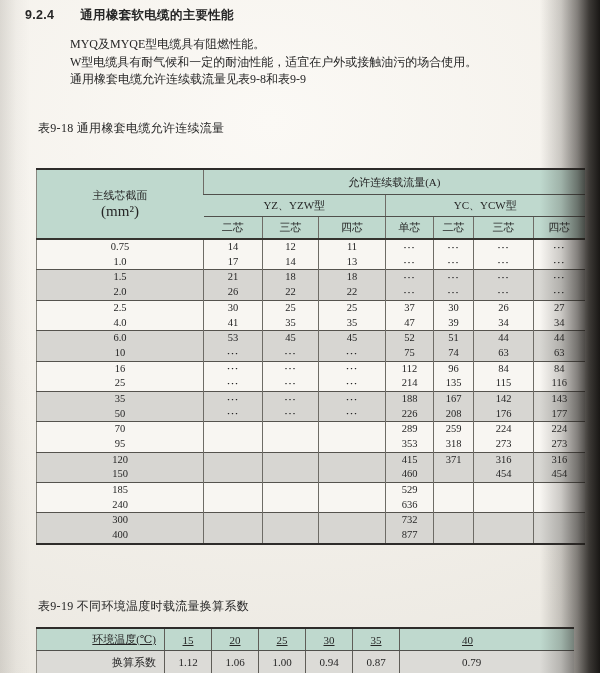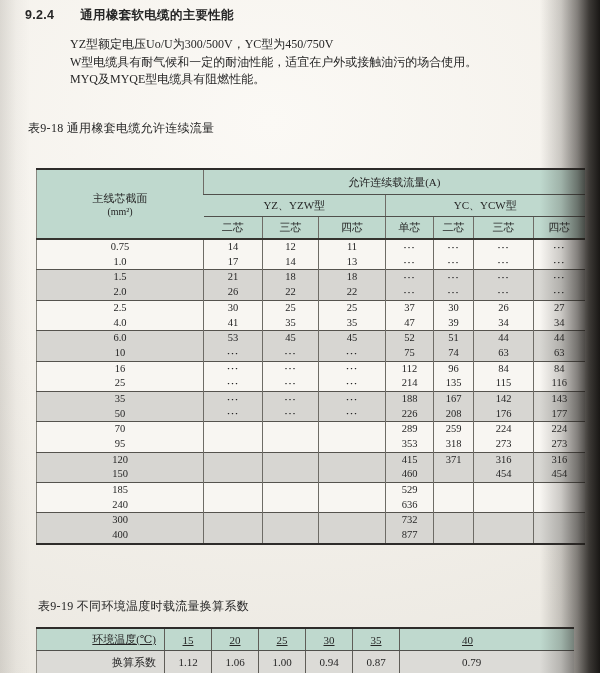--- a/index.html
+++ b/index.html
@@ -24,21 +24,21 @@
   }
   .section-heading{
     position:absolute;top:7px;left:25px;
     font-family:"Liberation Sans","DejaVu Sans",sans-serif;
     font-weight:bold;font-size:12.5px;letter-spacing:0.3px;white-space:nowrap;
   }
   .section-num{display:inline-block;margin-right:26px;}
   .para{position:absolute;top:36px;left:70px;font-size:12px;line-height:17.5px;}
   .para div{white-space:nowrap;}
   .table-caption{position:absolute;font-size:12px;white-space:nowrap;letter-spacing:0.3px;}
-  .cap1{top:120px;left:28px;}
+  .cap1{top:120px;left:38px;}
   .cap2{top:598px;left:38px;}
 
   table{border-collapse:collapse;table-layout:fixed;}
   .t1{
     position:absolute;top:168px;left:36px;width:548px;
     font-size:10.5px;text-align:center;
     border-top:2px solid #2e2c2a;border-bottom:2px solid #2e2c2a;
     border-left:1px solid #8a8880;
   }
   .t1 thead th{
@@ -46,21 +46,21 @@
     border-bottom:1px solid #50504c;padding:0;
   }
   .t1 thead tr.hr1 th{height:24px;}
   .t1 thead tr.hr2 th{height:21px;}
   .t1 thead tr.hr3 th{height:21px;border-bottom:2px solid #35332f;}
   .t1 thead th.col1head{border-bottom:2px solid #35332f;}
   .t1 th + th, .t1 td + td{border-left:1px solid #6e6c66;}
   .t1 tbody td{height:14.7px;padding:0;line-height:1;background:#f8f6f2;}
   .t1 tbody tr.shaded td{background:#d7d6d2;}
   .t1 tbody tr.gsep td{border-top:1px solid #55534e;}
-  .unit{font-size:10px;}
+  .unit{font-size:15px;}
   td.dots, th.dots{font-size:9px;font-weight:bold;letter-spacing:1px;}
 
   .t2{
     position:absolute;top:627px;left:36px;width:537px;
     font-size:11px;text-align:center;
     border-top:2px solid #2e2c2a;border-bottom:2px solid #2e2c2a;
     border-left:1px solid #8a8880;
   }
   .t2 th{font-weight:normal;text-align:right;padding:0 8px 0 0;}
   .t2 th + td, .t2 td + td{border-left:1px solid #5f5d58;}
@@ -71,23 +71,23 @@
 </head>
 <body>
 
 <div class="page">
 
   <div class="section-heading">
     <span class="section-num">9.2.4</span><span>通用橡套软电缆的主要性能</span>
   </div>
 
   <div class="para">
-    <div>YZ型额定电压Uo/U为300/500V，YC型为450/750V</div>
+    <div>MYQ及MYQE型电缆具有阻燃性能。</div>
     <div>W型电缆具有耐气候和一定的耐油性能，适宜在户外或接触油污的场合使用。</div>
-    <div>MYQ及MYQE型电缆具有阻燃性能。</div>
+    <div>通用橡套电缆允许连续载流量见表9-8和表9-9</div>
   </div>
 
   <div class="table-caption cap1">表9-18  通用橡套电缆允许连续流量</div>
 
   <table class="t1">
     <colgroup>
       <col style="width:167px">
         <col style="width:59px">
         <col style="width:56px">
         <col style="width:67px">

